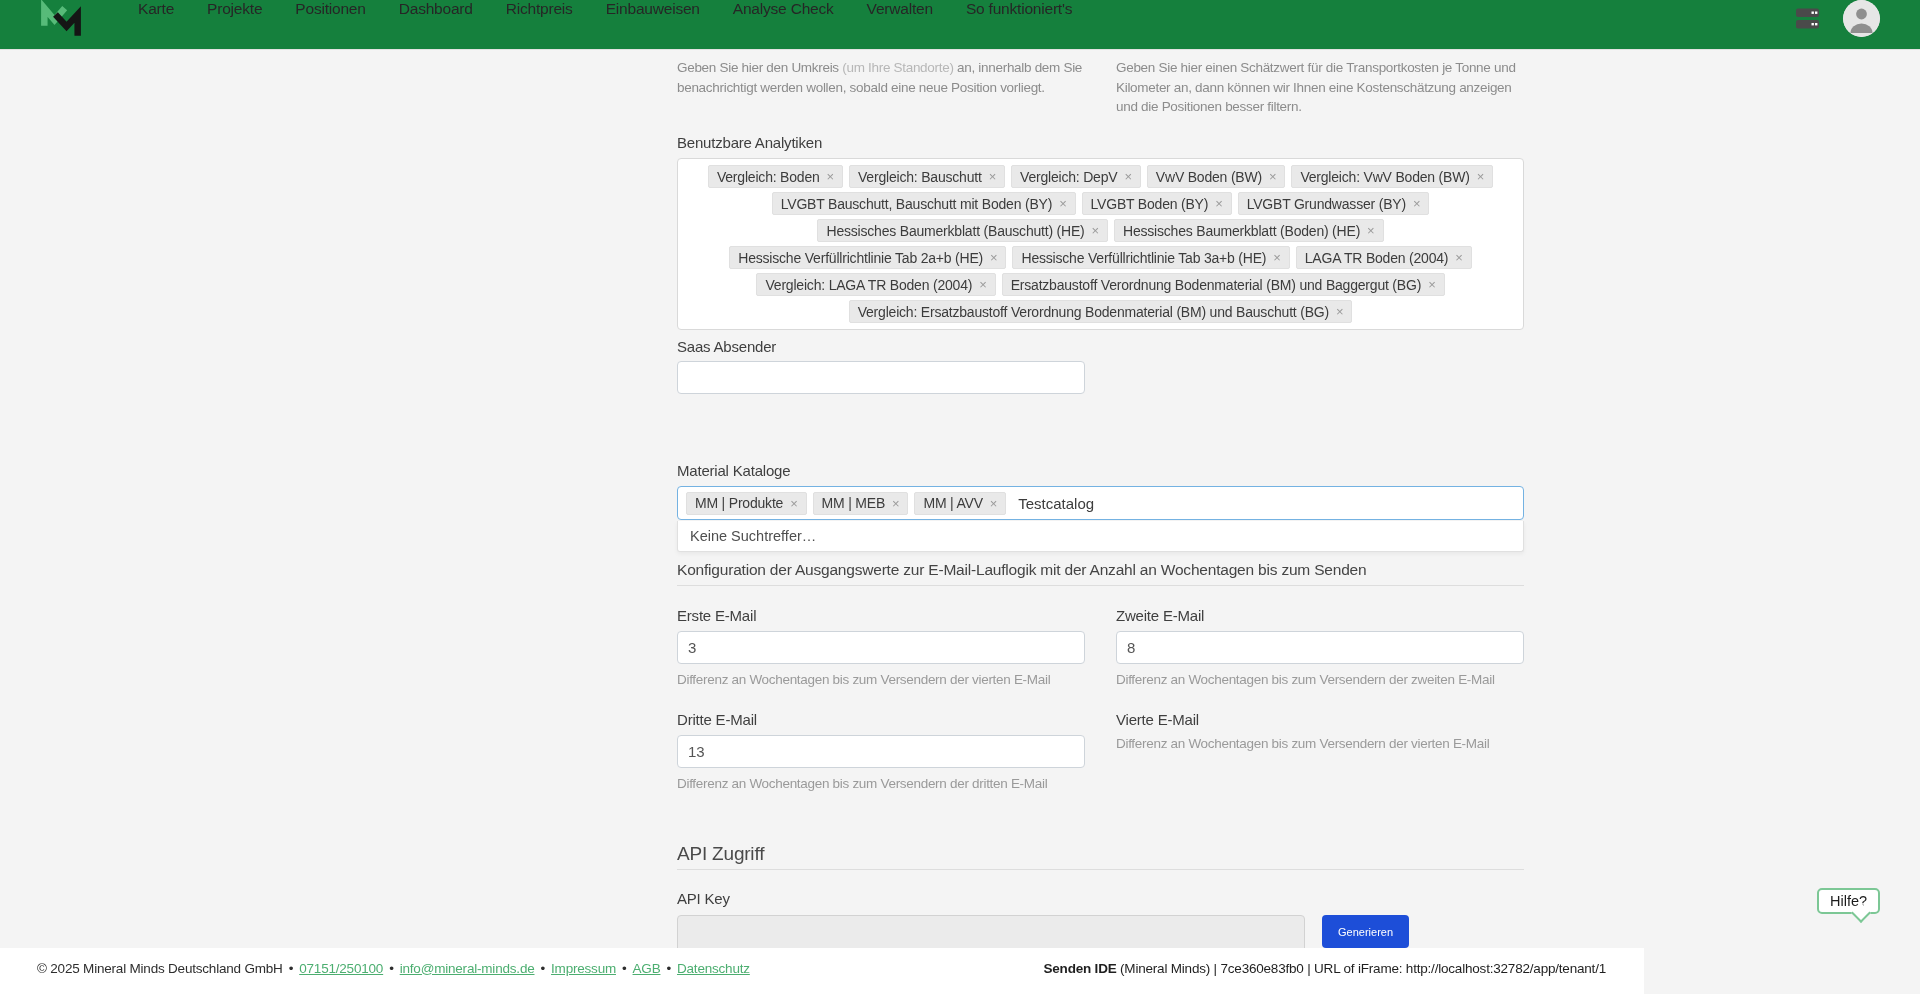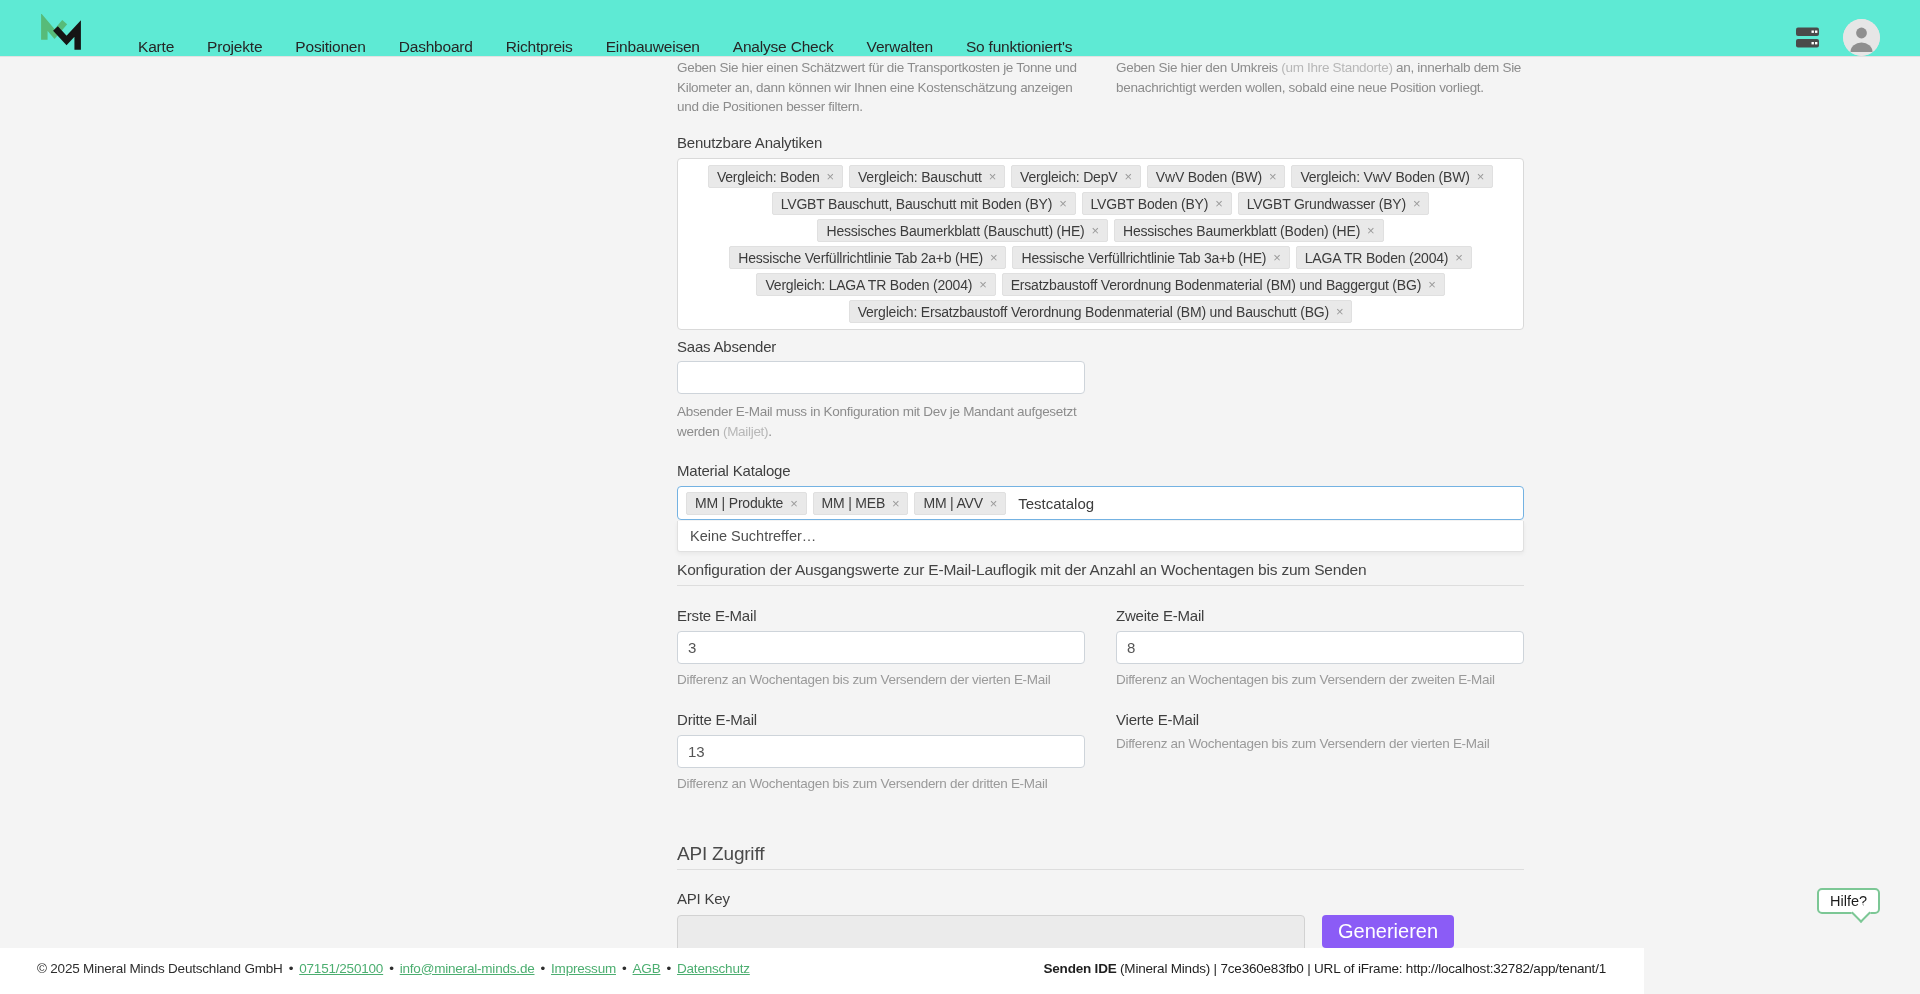--- a/index.html
+++ b/index.html
@@ -1,22 +1,22 @@
 <!DOCTYPE html>
 <html lang="de"><head>
 <meta charset="utf-8">
 <style>
   * { box-sizing: border-box; margin: 0; padding: 0; }
   html,body { width:1920px; height:994px; }
   body { font-family: "Liberation Sans", sans-serif; background:#f4f4f4; }
   .page { position:relative; width:1920px; height:994px; overflow:hidden; background:#f4f4f4; }
 
   
-  .nav { position:absolute; top:0; left:0; width:1920px; height:57px; background:#5eead4;
-         border-bottom:1px solid #e2e2e2; display:flex; align-items:flex-end; z-index:10; }
+  .nav { position:absolute; top:0; left:0; width:1920px; height:50px; background:#15803d;
+         border-bottom:1px solid #e2e2e2; display:flex; align-items:flex-start; z-index:10; }
   .nav-logo { margin-left:36px; width:50px; height:42px; display:block; cursor:pointer; }
   .nav-menu { display:flex; align-items:center; margin-left:52px; gap:33px; }
   .nav-item { font-size:15.5px; font-weight:500; color:#262626; letter-spacing:-0.2px; cursor:pointer; white-space:nowrap; }
   .nav-right { margin-left:auto; margin-right:40px; display:flex; align-items:center; gap:22px; }
   .icon-btn { cursor:pointer; display:flex; align-items:center; }
   .avatar { width:37px; height:37px; border-radius:50%; background:#e3e3e3; display:flex; align-items:center; justify-content:center; cursor:pointer; overflow:hidden; }
 
   
   .content { position:absolute; top:61px; left:0; width:1920px; height:887px; overflow:hidden; }
   .container { position:absolute; left:677px; top:0; width:847px; height:887px; }
@@ -64,22 +64,22 @@
                 column-gap:31px; row-gap:24px; }
   .email-field .field-label { display:block; }
   .email-field input { margin-top:7px; }
   .email-field .helper { margin-top:8px; font-size:13.5px; letter-spacing:-0.3px; color:#9a9a9a; }
 
   .heading-api { top:782px; font-size:19px; font-weight:400; color:#4a4a4a; letter-spacing:-0.2px; }
   .hr-api { top:808px; }
   .lbl-apikey { top:829px; }
   .api-row { top:854px; display:flex; align-items:flex-start; }
   .inp-apikey { width:628px; height:40px; }
-  .btn-generate { margin-left:17px; background:#8b5cf6; color:#fff; border:none; border-radius:4px;
-                  height:33px; padding:0 16px; font-family:"Liberation Sans", sans-serif; font-size:20px;
+  .btn-generate { margin-left:17px; background:#1d4ed8; color:#fff; border:none; border-radius:4px;
+                  height:33px; padding:0 16px; font-family:"Liberation Sans", sans-serif; font-size:11px;
                   cursor:pointer; }
 
   
   .help-bubble { position:absolute; left:1817px; top:888px; z-index:12; background:#fff;
                  border:2px solid #7cc795; border-radius:5px; padding:3px 11px; font-size:14.5px;
                  color:#1c1c1c; cursor:pointer; }
   .help-bubble::after { content:''; position:absolute; bottom:-8px; right:10px; width:12px; height:12px;
                  background:#fff; border-right:2px solid #7cc795; border-bottom:2px solid #7cc795;
                  transform:rotate(45deg); }
 
@@ -132,22 +132,22 @@
           <path d="M7.5 33 a11 9.5 0 0 1 22 0 z" fill="#8f8f8f"></path>
         </svg>
       </span>
     </div>
   </header>
 
   <main class="content">
     <div class="container">
 
       <div class="abs intro">
+        <p class="muted-text"><span>Geben Sie hier den Umkreis </span><span class="muted-light">(um Ihre Standorte)</span><span> an, innerhalb dem Sie benachrichtigt werden wollen, sobald eine neue Position vorliegt.</span></p>
         <p class="muted-text">Geben Sie hier einen Schätzwert für die Transportkosten je Tonne und Kilometer an, dann können wir Ihnen eine Kostenschätzung anzeigen und die Positionen besser filtern.</p>
-        <p class="muted-text"><span>Geben Sie hier den Umkreis </span><span class="muted-light">(um Ihre Standorte)</span><span> an, innerhalb dem Sie benachrichtigt werden wollen, sobald eine neue Position vorliegt.</span></p>
       </div>
 
       <label class="abs field-label lbl-analytics">Benutzbare Analytiken</label>
       <div class="abs tags-box">
 
           <span class="tag">
             <span>Vergleich: Boden</span>
             <span class="x">×</span>
           </span>
 
@@ -222,21 +222,20 @@
           </span>
 
           <span class="tag">
             <span>Vergleich: Ersatzbaustoff Verordnung Bodenmaterial (BM) und Bauschutt (BG)</span>
             <span class="x">×</span>
           </span>
         </div>
 
       <label class="abs field-label lbl-saas">Saas Absender</label>
       <input class="abs text-input inp-saas" style="">
-      <p class="abs muted-text helper-saas"><span>Absender E-Mail muss in Konfiguration mit Dev je Mandant aufgesetzt werden </span><span class="muted-light">(Mailjet)</span><span>.</span></p>
 
       <label class="abs field-label lbl-catalogs">Material Kataloge</label>
       <div class="abs catalog-input">
 
           <span class="tag">
             <span>MM | Produkte</span>
             <span class="x">×</span>
           </span>
 
           <span class="tag">

